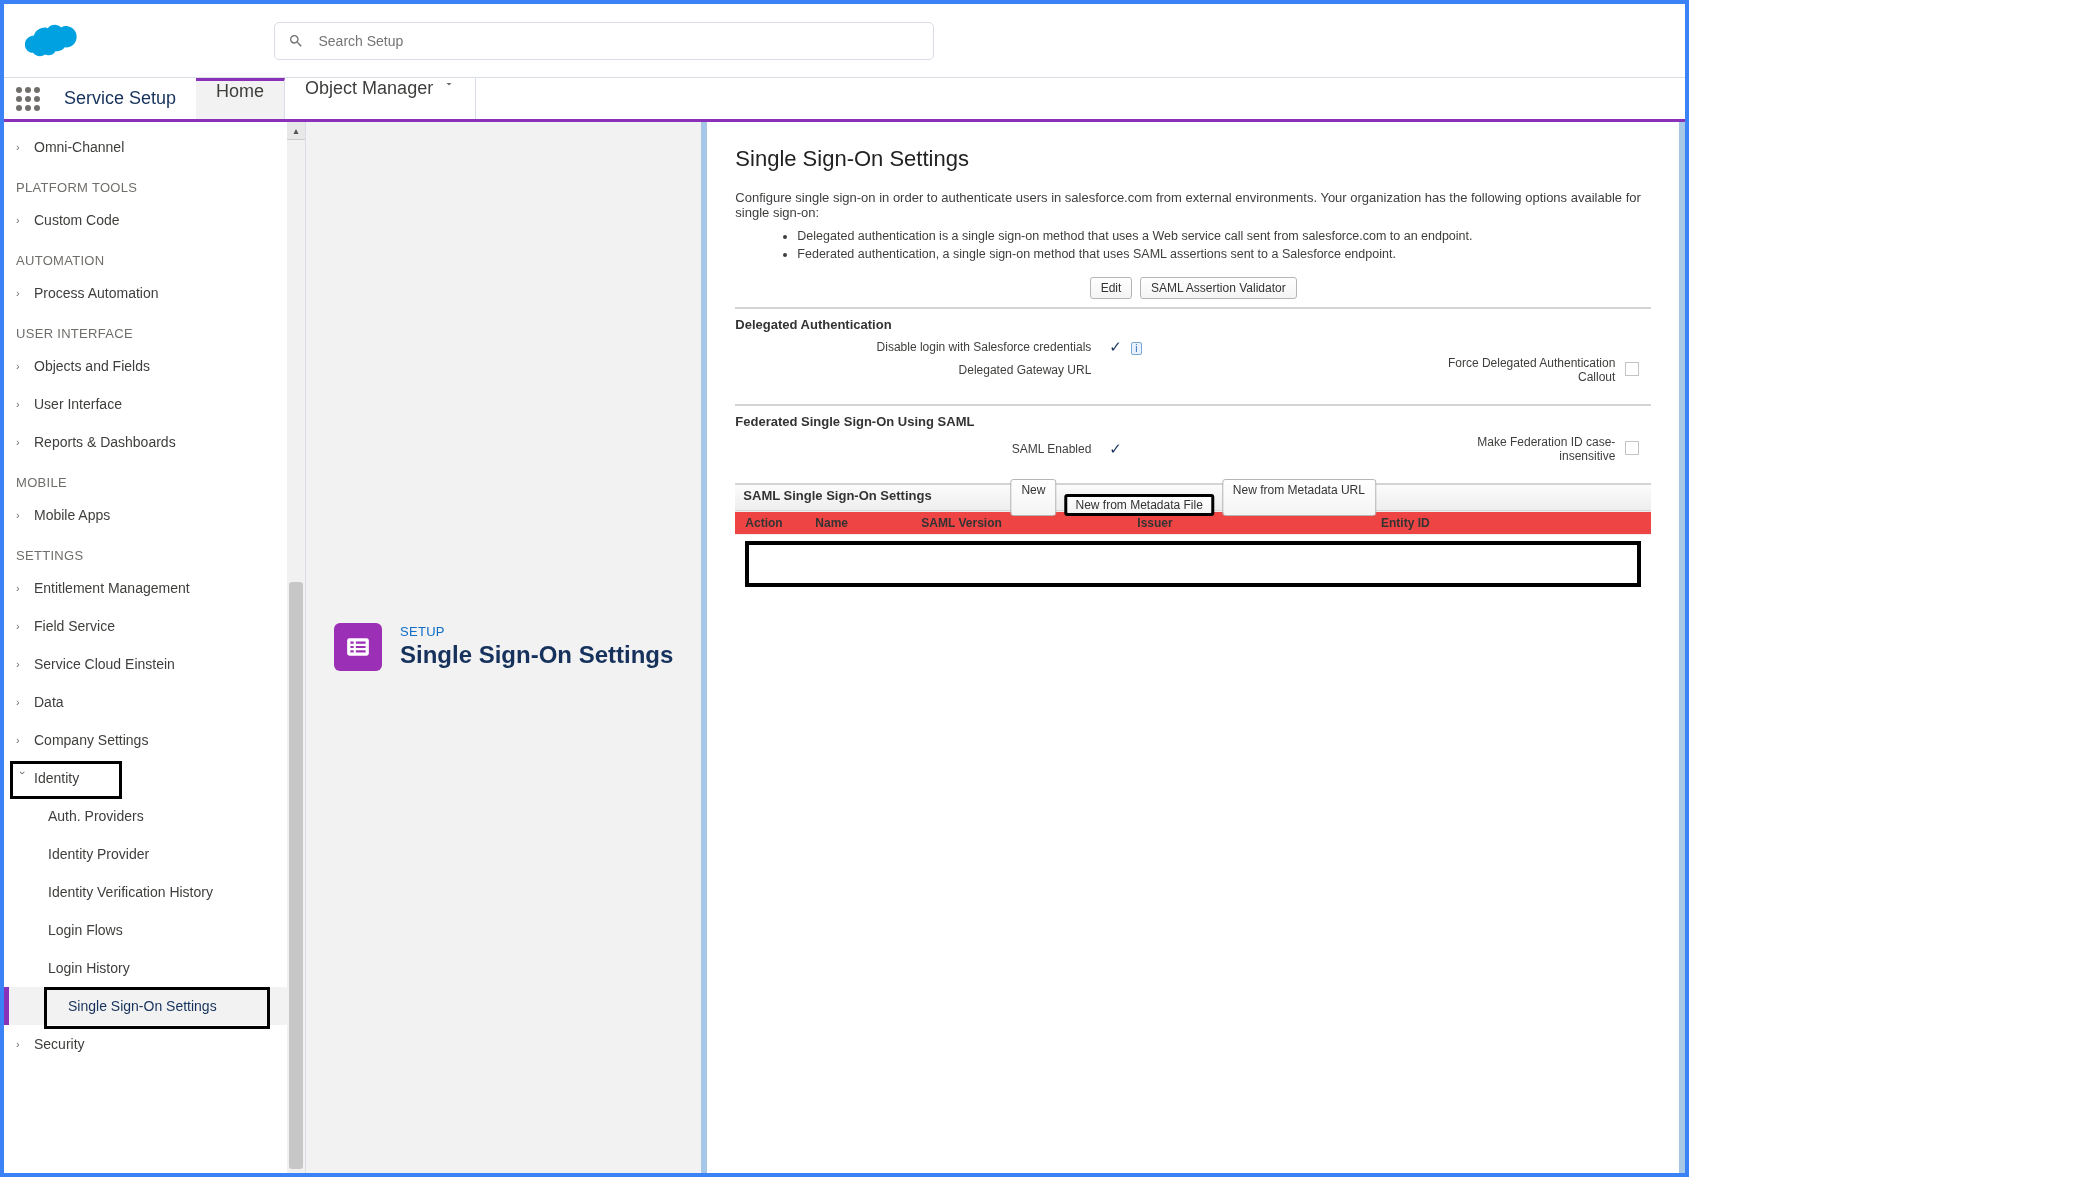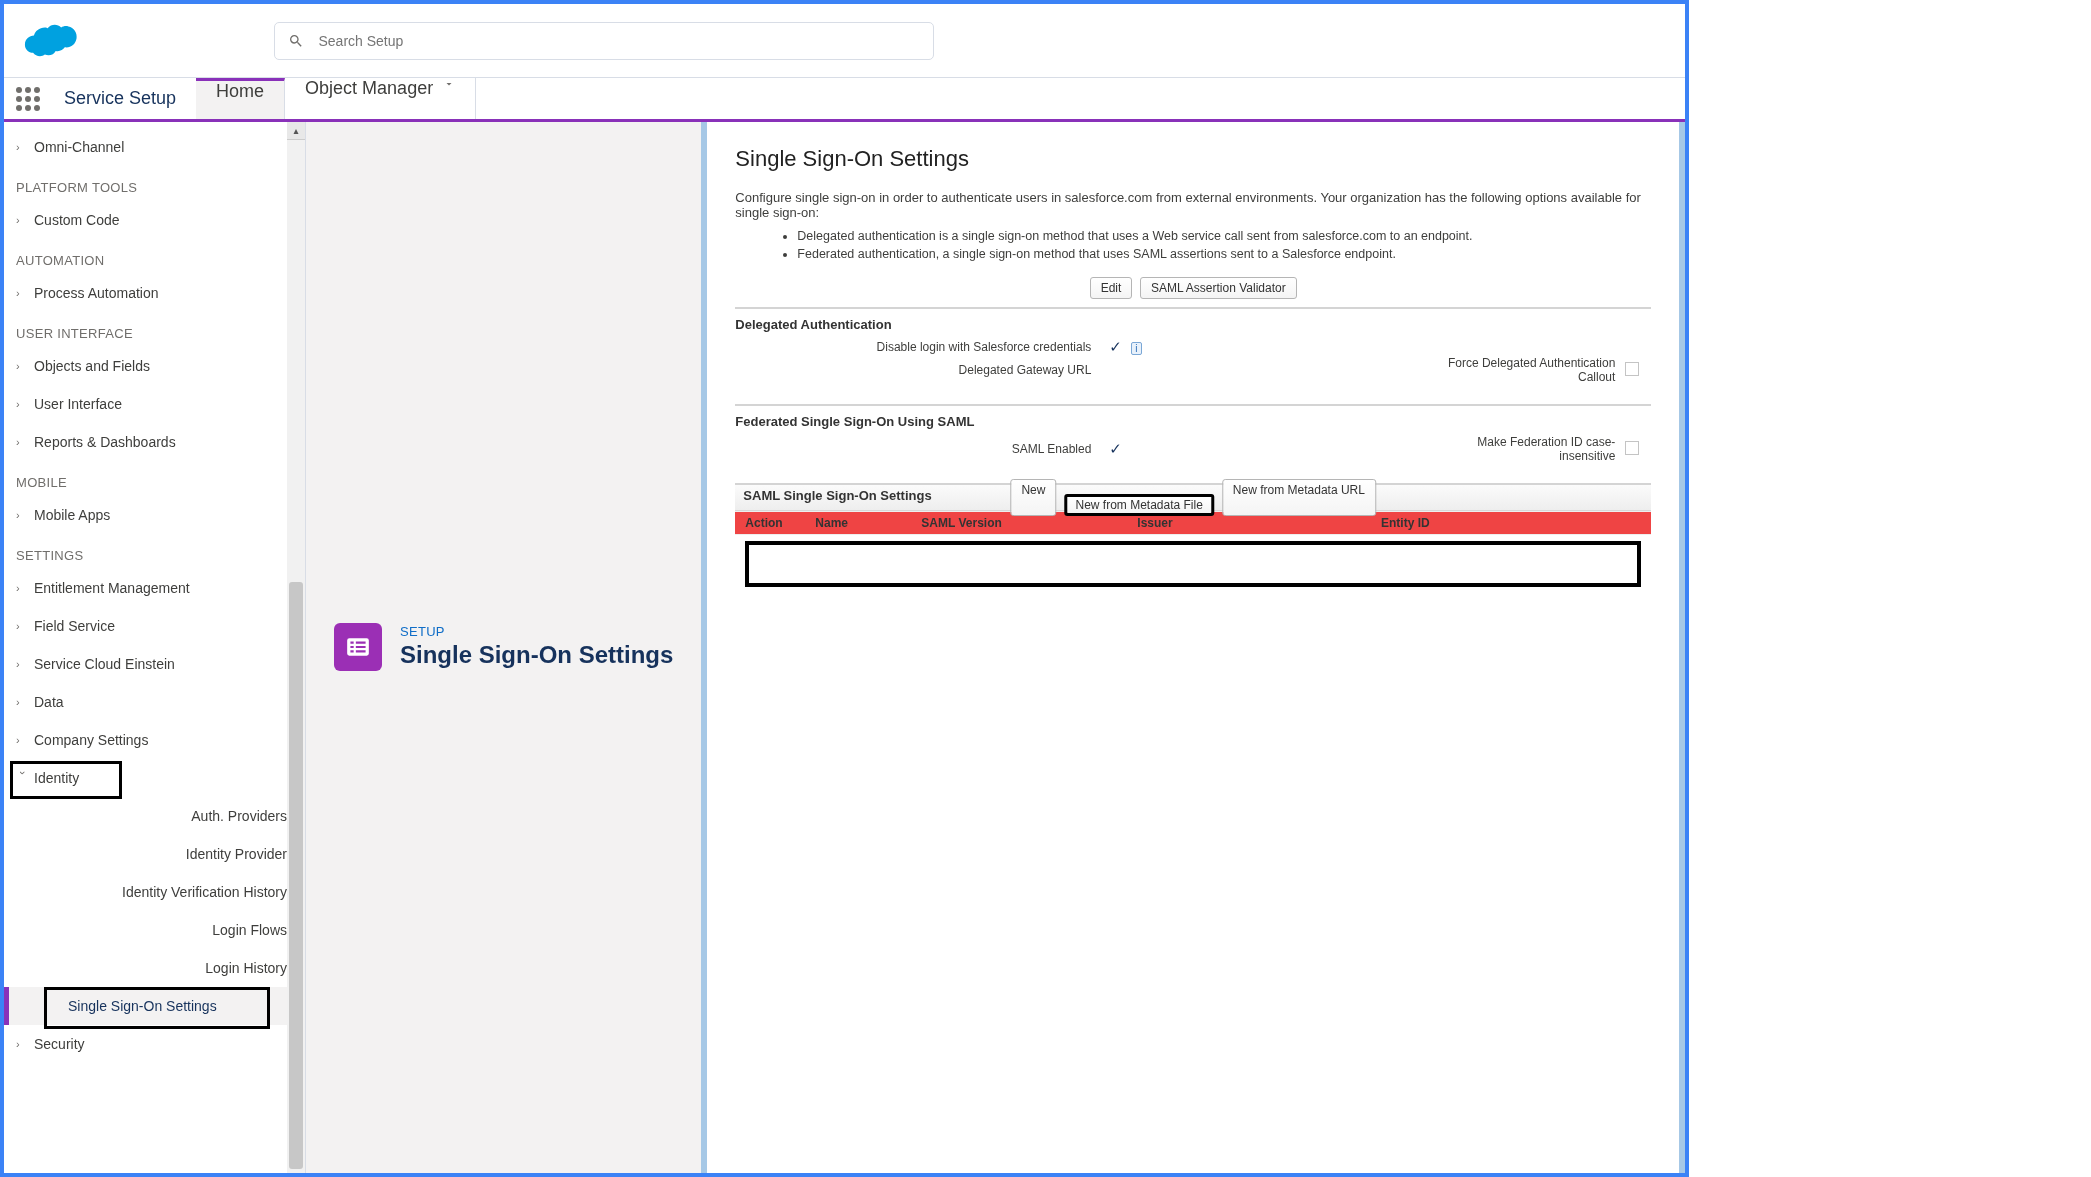--- a/index.html
+++ b/index.html
@@ -27,21 +27,21 @@
   .body { flex: 1; display: flex; overflow: hidden; }
   
   
   .sidebar-wrap { width: 302px; display: flex; border-right: 1px solid #d8dde6; }
   .sidebar { flex: 1; overflow-y: auto; padding-top: 6px; }
   .sb-scroll { width: 18px; background: #f1f1f1; position: relative; }
   .sb-scroll-arrow { position: absolute; top: 0; left: 0; right: 0; height: 18px; display:flex; align-items:center; justify-content:center; font-size:10px; color:#555; background:#e8e8e8; border-bottom:1px solid #ccc;}
   .sb-scroll-thumb { position: absolute; top: 460px; bottom: 4px; left: 2px; right: 2px; background: #c7c7c7; border-radius: 3px; }
   .sb-item { display: flex; align-items: center; height: 38px; padding-left: 12px; font-size: 14px; color: #3e3e3c; cursor: pointer; }
   .sb-item .chev { width: 14px; font-size: 11px; color: #706e6b; margin-right: 4px; }
-  .sb-item.child { padding-left: 44px; font-size: 14px; justify-content: flex-end; }
+  .sb-item.child { padding-left: 44px; font-size: 14px; }
   .sb-section { font-size: 13px; color: #706e6b; padding: 14px 0 6px 12px; letter-spacing: 0.3px; }
   .sb-item.highlight-box { position: relative; }
   .sb-item.highlight-box::after { content:""; position:absolute; left:6px; top:2px; right: auto; width: 106px; height: 32px; border: 3px solid #000; pointer-events:none;}
   .sb-child-box { position: relative; padding-left: 64px; display:flex; align-items:center; height:38px; font-size:14px; }
   .sb-child-box::after { content:""; position:absolute; left:40px; top:0; width: 220px; height: 36px; border: 3px solid #000; pointer-events:none;}
   .sb-active-stripe { position:absolute; left:0; top:0; bottom:0; width:5px; background:#8931b9;}
   
   
   .main { flex: 1; display: flex; background: #fff; overflow: hidden; }
   .pattern-strip { height: 12px; background: linear-gradient(90deg, #4a5ab5 0%, #3d6db8 20%, #8931b9 24%, #3a82c9 28%, #4f8dc7 100%); opacity: .9; }

